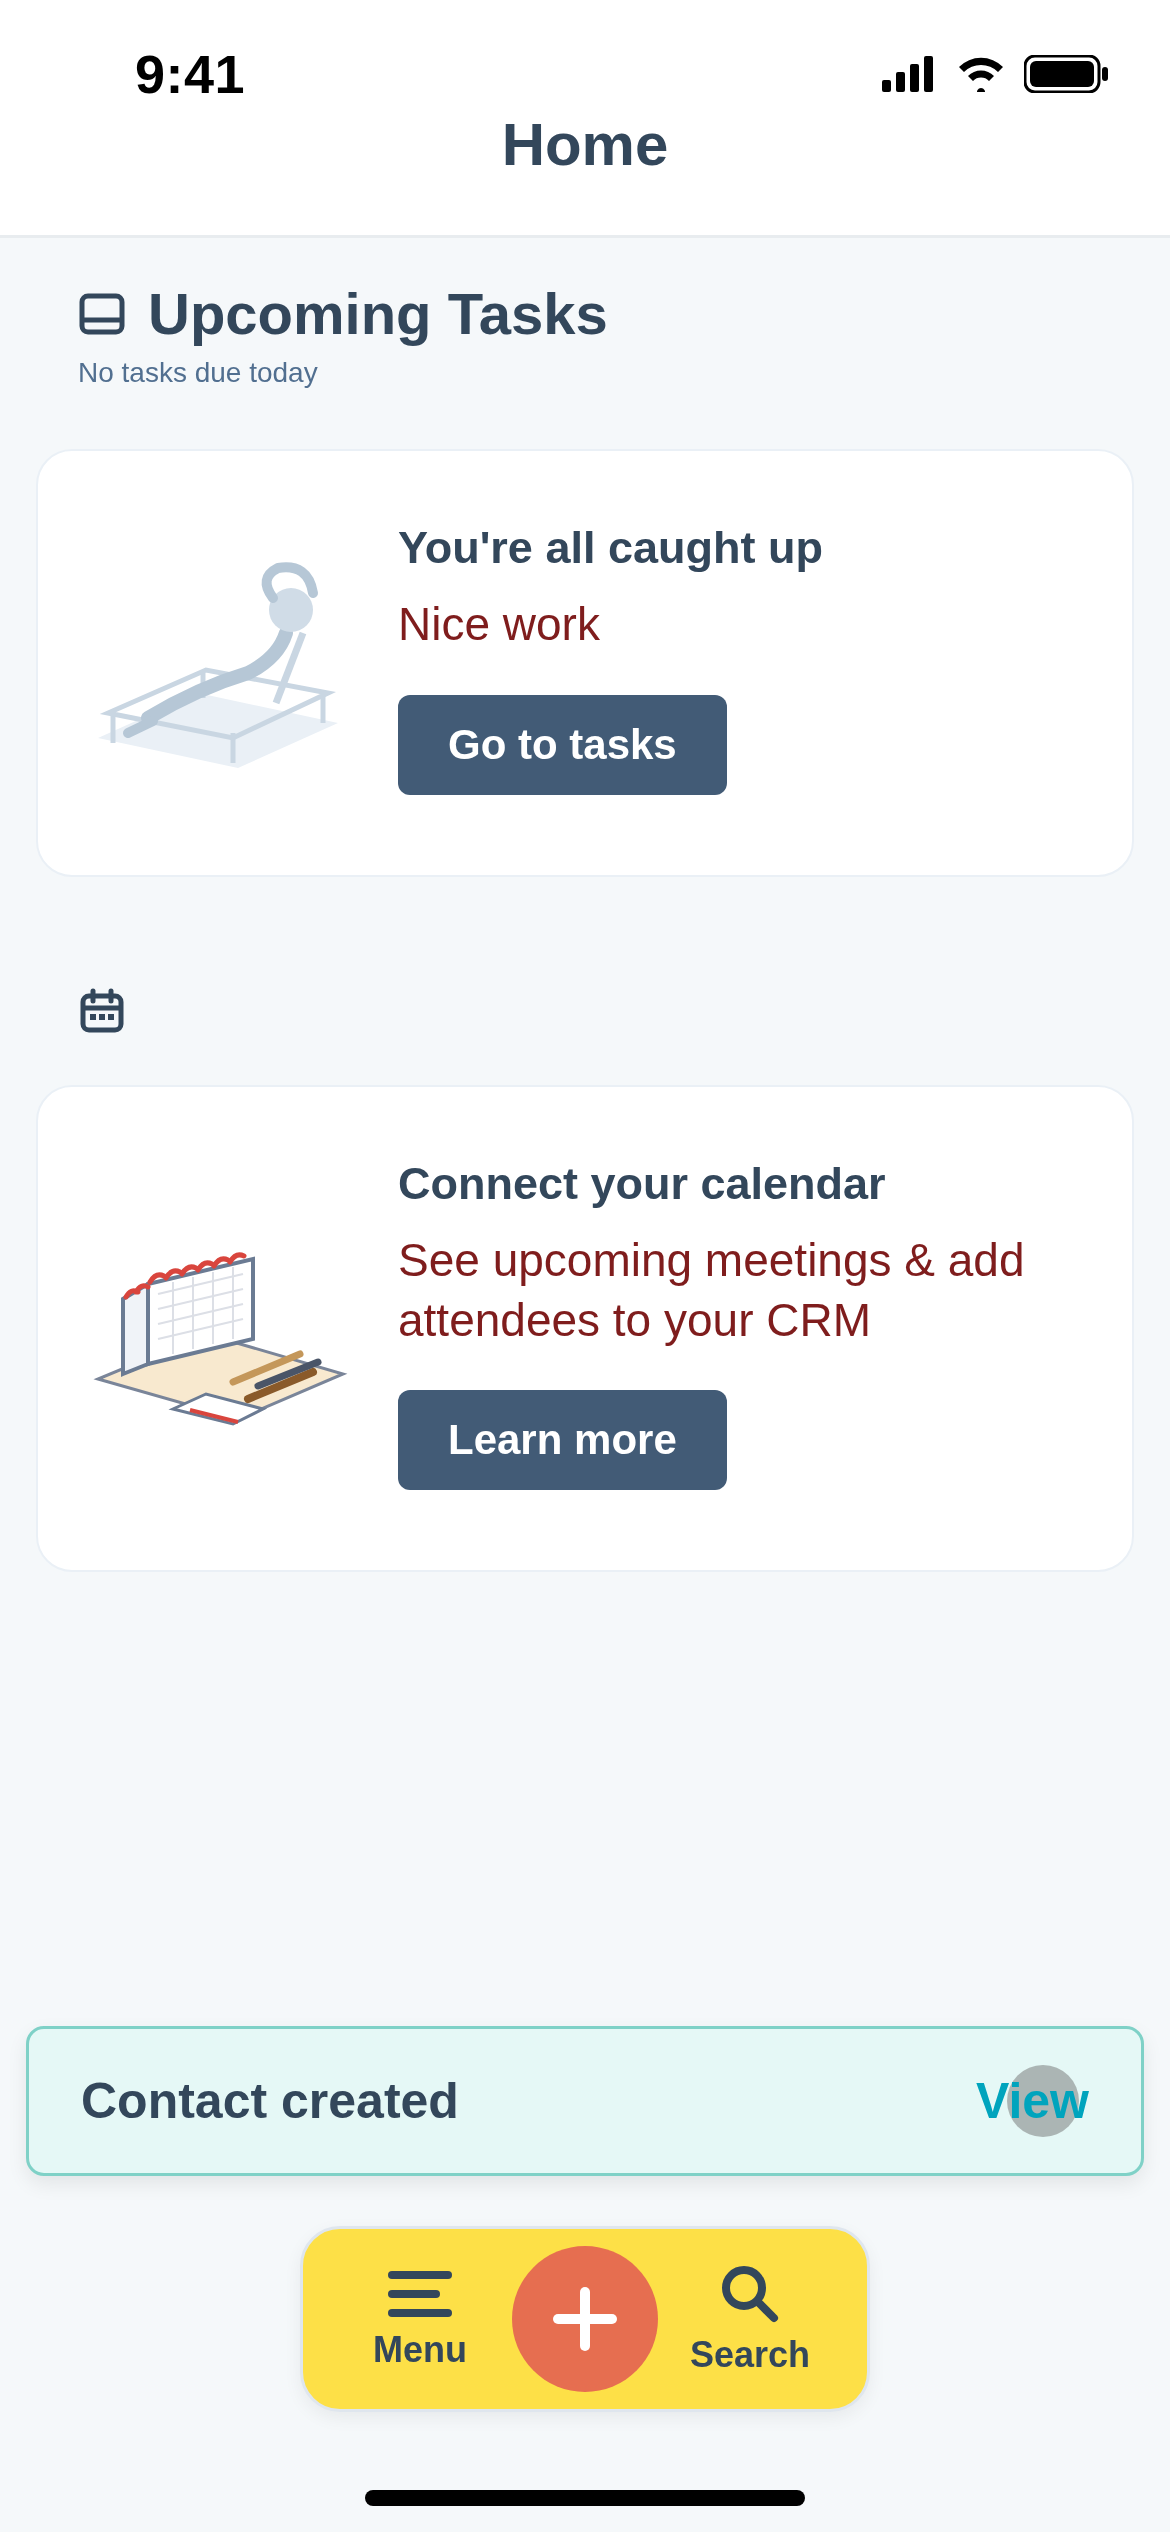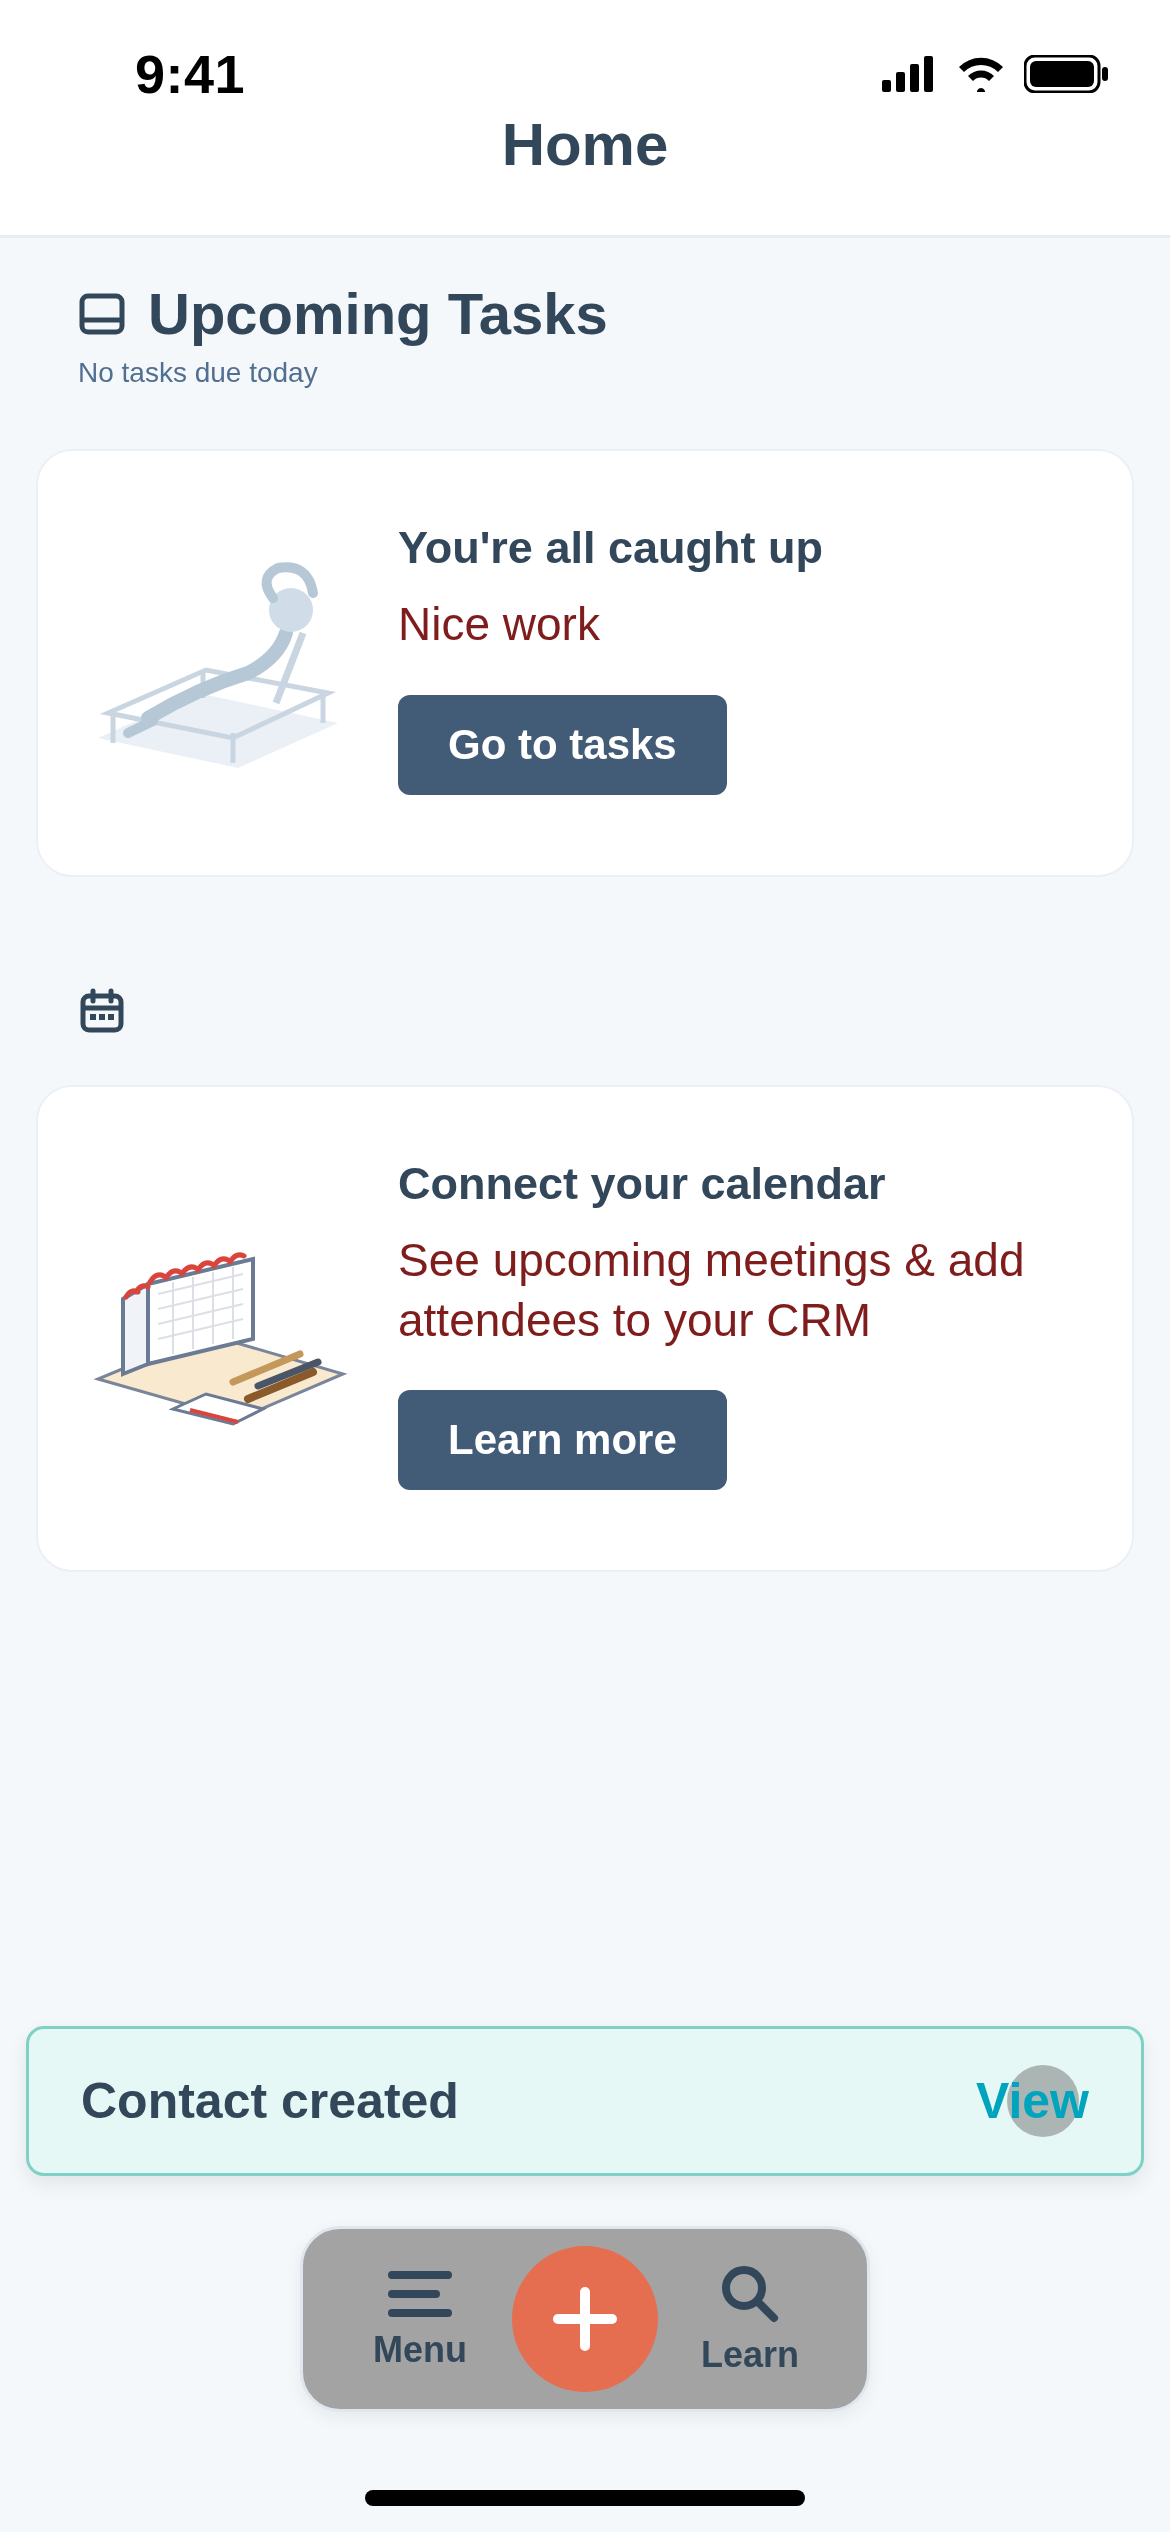--- a/index.html
+++ b/index.html
@@ -28,21 +28,21 @@
     .section2 { margin-top: 110px; }
     .section2 .section-header { margin-left: 42px; }
     .section2 .card { margin-top: 50px; }
 
     .toast { position: absolute; left: 26px; right: 26px; top: 2026px; height: 150px; background: #e5f8f6; border: 3px solid #7fd1c7; border-radius: 18px; display: flex; align-items: center; justify-content: space-between; padding: 0 52px; box-shadow: 0 8px 20px rgba(0,0,0,0.08); overflow: hidden; }
     .toast-text { font-size: 50px; font-weight: 600; color: #33475b; }
     .toast-action-wrap { display: flex; align-items: center; position: relative; }
     .touch-dot { width: 72px; height: 72px; border-radius: 50%; background: rgba(100,100,100,0.45); position: absolute; right: 10px; z-index: 0; }
     .toast-action { font-size: 50px; font-weight: 700; color: #00a4bd; position: relative; z-index: 1; cursor: pointer; }
 
-    .bottom-bar { position: absolute; left: 50%; transform: translateX(-50%); top: 2226px; width: 570px; height: 186px; background: #a3a3a3; border: 3px solid #dfe6ee; border-radius: 40px; display: flex; align-items: center; justify-content: space-between; padding: 10px 52px; box-shadow: 0 6px 18px rgba(0,0,0,0.06); }
+    .bottom-bar { position: absolute; left: 50%; transform: translateX(-50%); top: 2226px; width: 570px; height: 186px; background: #fde047; border: 3px solid #dfe6ee; border-radius: 40px; display: flex; align-items: center; justify-content: space-between; padding: 10px 52px; box-shadow: 0 6px 18px rgba(0,0,0,0.06); }
     .bottom-item { display: flex; flex-direction: column; align-items: center; gap: 8px; width: 130px; cursor: pointer; }
     .bottom-label { font-size: 36px; font-weight: 600; color: #33475b; }
     .bottom-fab { width: 146px; height: 146px; border-radius: 50%; background: #e66e50; display: flex; align-items: center; justify-content: center; cursor: pointer; flex-shrink: 0; }
 
     .home-indicator { position: absolute; bottom: 26px; left: 50%; transform: translateX(-50%); width: 440px; height: 16px; background: #000; border-radius: 8px; }
 
     svg { display: block; }
   </style>
 </head>
 <body>
@@ -206,17 +206,17 @@
         </svg>
     </span>
   </div>
   <div class="bottom-item">
     <span>
       <svg width="64" height="64" viewBox="0 0 64 64">
           <circle cx="26" cy="26" r="18" fill="none" stroke="#33475b" stroke-width="8"></circle>
           <line x1="40" y1="40" x2="56" y2="56" stroke="#33475b" stroke-width="8" stroke-linecap="round"></line>
         </svg>
     </span>
-    <span class="bottom-label">Learn</span>
+    <span class="bottom-label">Search</span>
   </div>
 </div>
 
 <div class="home-indicator"></div>
 
 </body></html>

